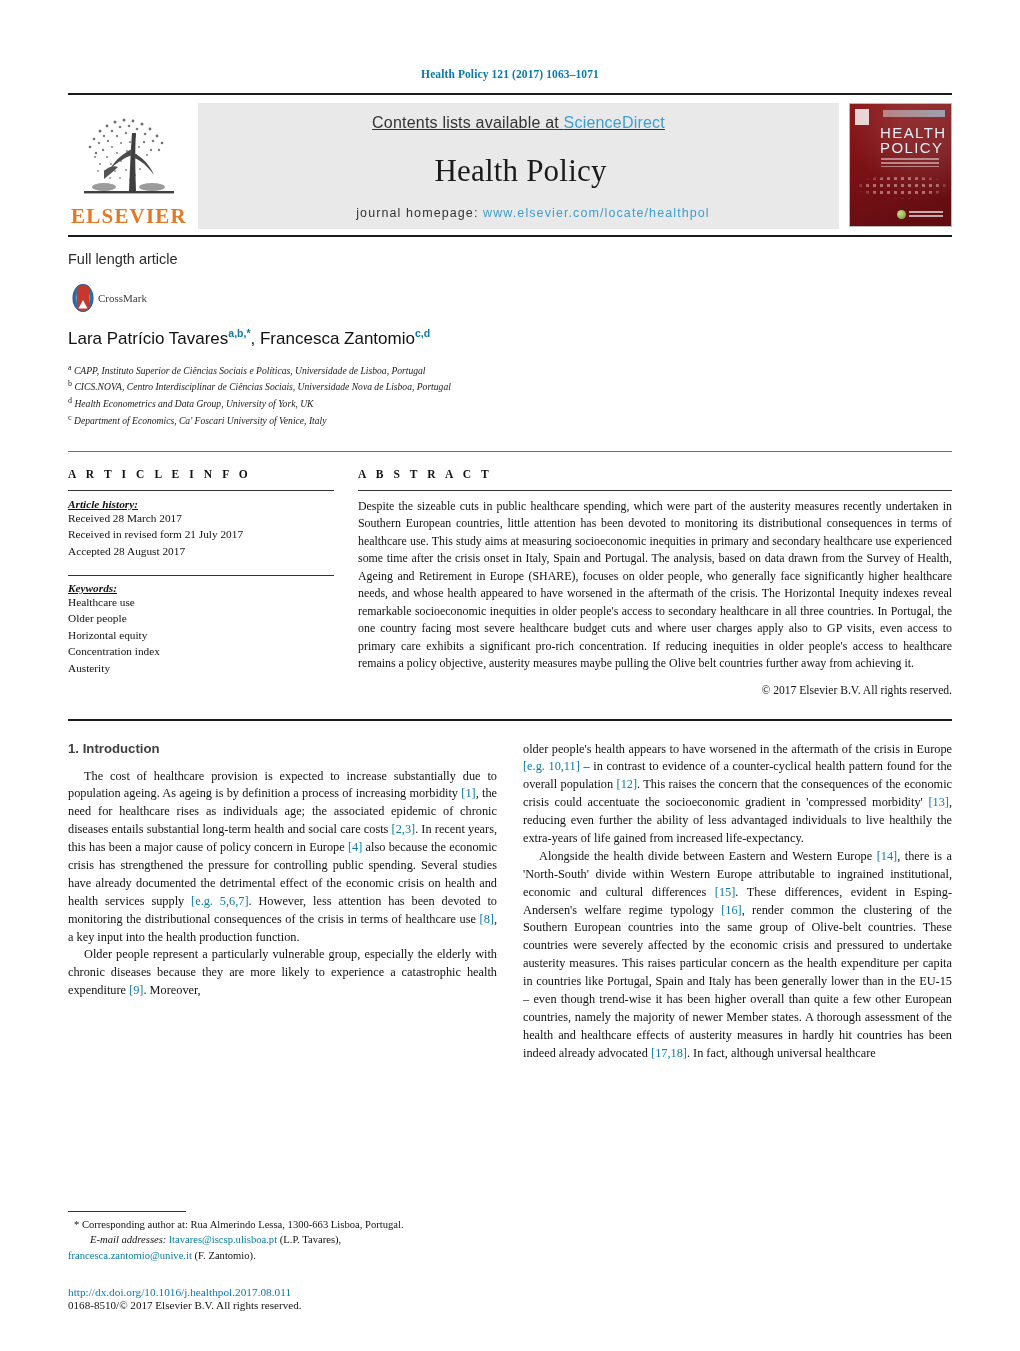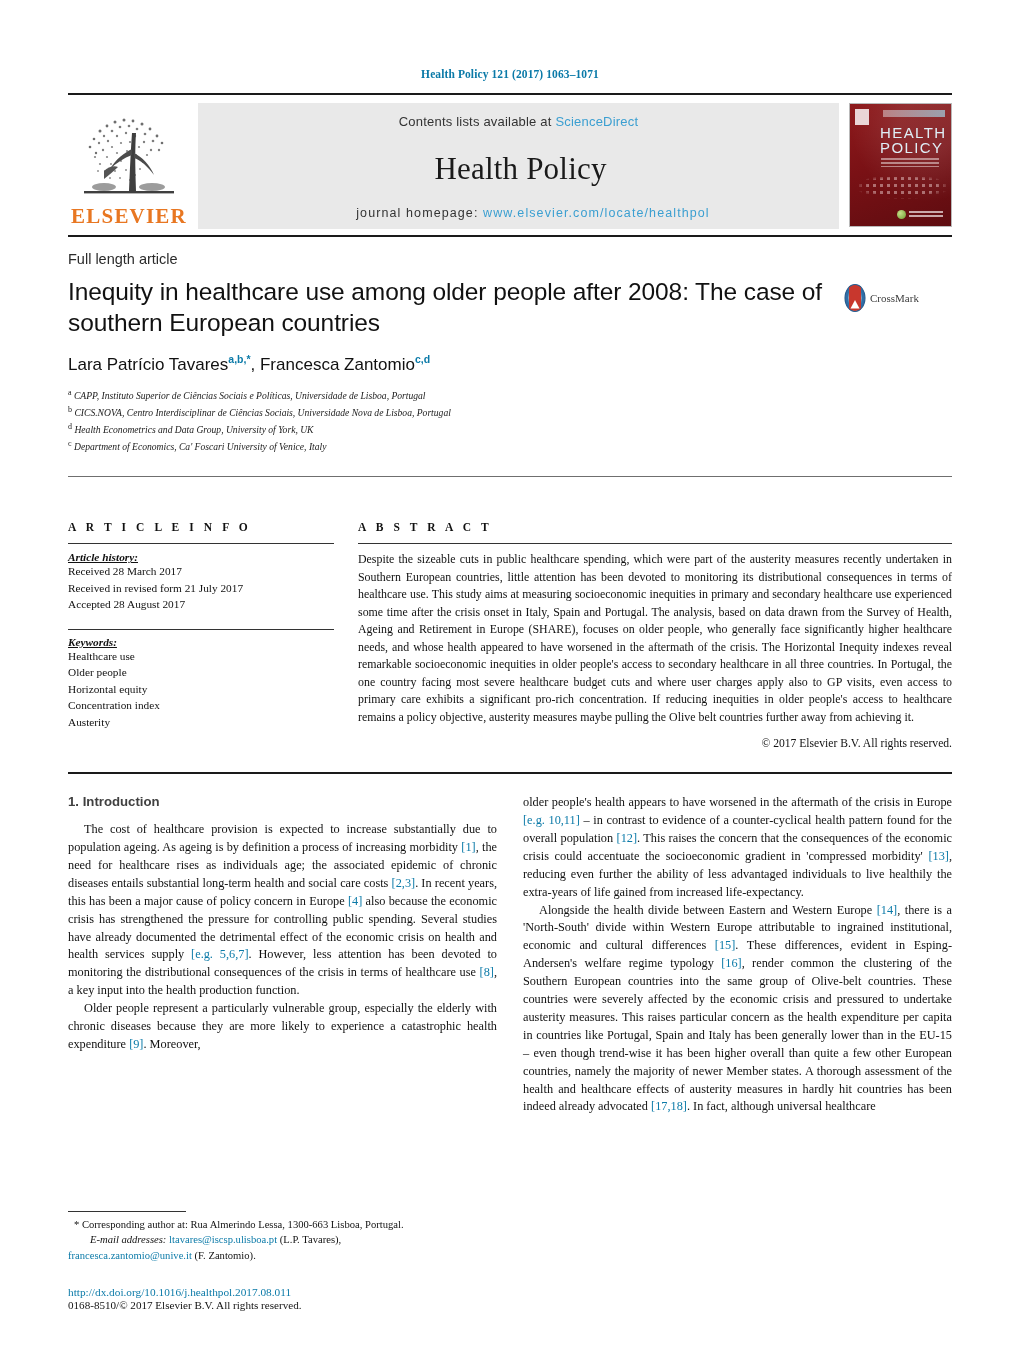--- a/index.html
+++ b/index.html
@@ -62,23 +62,24 @@
     background: #e9e9e9;
     display: flex;
     flex-direction: column;
     align-items: center;
     justify-content: space-between;
     padding: 11px 10px 9px 10px;
     margin: 0 10px 0 8px;
   }
   .contents-line {
     font-family: "Liberation Sans", sans-serif;
-    font-size: 13px;
+    font-size: 16px;
     color: #333333;
     letter-spacing: 0.2px;
+    text-decoration: underline;
   }
   .contents-line .sd { color: #3b9fd1; }
   .journal-title {
     font-family: "Liberation Serif", serif;
     font-size: 31px;
     color: #1a1a1a;
     letter-spacing: 0.2px;
     line-height: 1;
     margin: 4px 0 2px 4px;
   }
@@ -206,21 +207,20 @@
   .col-info { flex: 0 0 290px; padding-right: 24px; }
   .col-abs  { flex: 1 1 auto; }
 
   .sec-head {
     font-family: "Liberation Serif", serif;
     font-weight: bold;
     font-size: 11.5px;
     letter-spacing: 3.6px;
     color: #111;
     margin-bottom: 10px;
-    margin-top: 28px;
   }
   .thin-rule { border-top: 0.9px solid #333; margin: 0 0 7px 0; }
   .history-label, .kw-label {
     font-family: "Liberation Serif", serif;
     font-style: italic; font-weight: bold; font-size: 11.3px; color: #111; text-decoration: underline;
   }
   .info-line {
     font-family: "Liberation Serif", serif;
     font-size: 11.3px; line-height: 1.46; color: #111;
   }
@@ -410,21 +410,20 @@
         </div>
       </div>
 
     </div>
   </div>
   <div class="masthead-rule"></div>
 
   <div class="article-type">Full length article</div>
 
   <div class="title-row">
-    <h1 class="paper-title">Inequity in healthcare use among older people after 2008: The case of southern European countries</h1>
     <div class="crossmark">
       <svg width="30" height="30" viewBox="0 0 30 30">
         <ellipse cx="15" cy="15" rx="10" ry="13.5" fill="#2f6fa8"></ellipse>
         <ellipse cx="15" cy="15" rx="6.5" ry="13" fill="#d9d9d9"></ellipse>
         <path d="M9 3.4 C12.6 1.6 17.4 1.6 21 3.4 L21 26.6 C17.4 28.4 12.6 28.4 9 26.6 Z" fill="#c8372d"></path>
         <path d="M15 17 L19.5 25.5 L10.5 25.5 Z" fill="#ffffff"></path>
         <ellipse cx="15" cy="15" rx="10" ry="13.5" fill="none" stroke="#2a5d8f" stroke-width="1.1"></ellipse>
       </svg>
       <span class="crossmark-label">CrossMark</span>
     </div>

